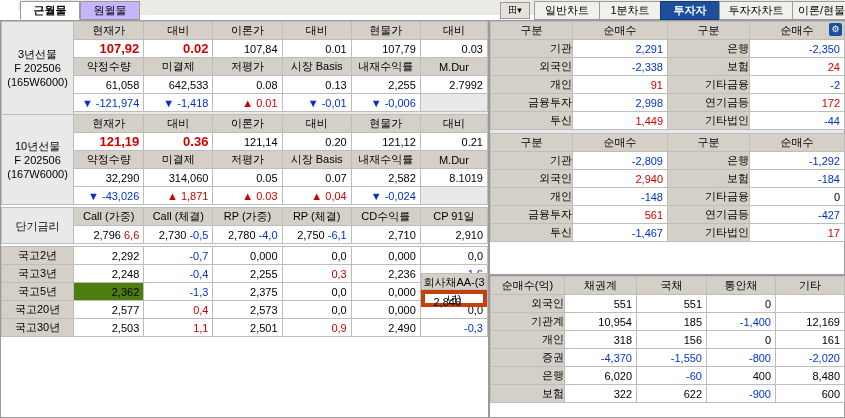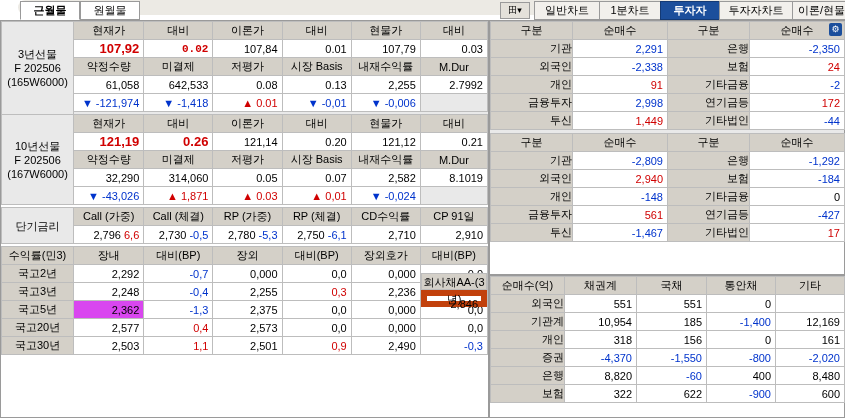--- a/index.html
+++ b/index.html
@@ -19,21 +19,21 @@
   .blue{color:#0033cc;}
   .bold{font-weight:bold;}
 
   table{border-collapse:collapse;}
   td,th{font-weight:normal;font-size:11px;padding:0;}
 
   
   .tabbar{position:absolute;left:18px;top:0;width:845px;height:15px;background:#eceae4;border-radius:10px;}
   .tab{
     position:absolute;top:1px;height:17px;line-height:17px;
-    border:1px solid #9a9a9a;background:#ffffff;text-align:center;font-size:11px;
+    border:1px solid #9a9a9a;background:#c4b5fd;text-align:center;font-size:11px;
   }
   .tab.sel{background:#ffffff;font-weight:bold;border-bottom:1px solid #ffffff;}
   .tab.l1{left:2px;width:58px;}
   .tab.l2{left:62px;width:58px;}
   .rtab{position:absolute;top:1px;height:17px;line-height:17px;border:1px solid #9a9a9a;background:#f2f0ec;text-align:center;}
   .sqbtn{position:absolute;top:2px;left:482px;width:28px;height:15px;border:1px solid #9a9a9a;background:#e4e1da;
          font-size:9px;line-height:15px;text-align:center;}
 
   
   .left{position:absolute;left:0;top:20px;width:489px;height:398px;border:1px solid #9a9a9a;box-sizing:border-box;}
@@ -49,21 +49,21 @@
   .gear{display:inline-block;width:13px;height:13px;background:#1c4f9c;color:#fff;font-size:9px;
         line-height:13px;text-align:center;border-radius:2px;}
 
   
   .br{position:absolute;left:489px;top:275px;width:356px;height:143px;border:1px solid #9a9a9a;box-sizing:border-box;}
   .brt{width:354px;table-layout:fixed;}
   .brt td{border:1px solid #bdbdbd;height:17px;}
 
   .arrow-up{color:#d00000;}
   .arrow-dn{color:#0033cc;}
-  .hl{background:#d946ef;}
+  .hl{background:#4d7c0f;}
 </style>
 </head>
 <body>
 
 <div class="app">
 
   <div class="tabbar">
     <div class="tab l1 sel">근월물</div>
     <div class="tab l2">원월물</div>
 
@@ -97,21 +97,21 @@
         </td>
         <td class="hdr">현재가</td>
         <td class="hdr">대비</td>
         <td class="hdr">이론가</td>
         <td class="hdr">대비</td>
         <td class="hdr">현물가</td>
         <td class="hdr">대비</td>
       </tr>
       <tr>
         <td class="cell red bold" style="font-size:13px;">107,92</td>
-        <td class="cell red bold" style="font-size:11px;font-family:Liberation Mono, monospace;">0.02</td>
+        <td class="cell red bold" style="font-size:13px;">0.02</td>
         <td class="cell">107,84</td>
         <td class="cell">0.01</td>
         <td class="cell">107,79</td>
         <td class="cell">0.03</td>
       </tr>
       <tr>
         <td class="hdr">약정수량</td>
         <td class="hdr">미결제</td>
         <td class="hdr">저평가</td>
         <td class="hdr">시장 Basis</td>
@@ -146,21 +146,21 @@
         </td>
         <td class="hdr">현재가</td>
         <td class="hdr">대비</td>
         <td class="hdr">이론가</td>
         <td class="hdr">대비</td>
         <td class="hdr">현물가</td>
         <td class="hdr">대비</td>
       </tr>
       <tr>
         <td class="cell red bold" style="font-size:13px;">121,19</td>
-        <td class="cell red bold" style="font-size:13px;">0.26</td>
+        <td class="cell red bold" style="font-size:13px;">0.36</td>
         <td class="cell">121,14</td>
         <td class="cell">0.20</td>
         <td class="cell">121,12</td>
         <td class="cell">0.21</td>
       </tr>
       <tr>
         <td class="hdr">약정수량</td>
         <td class="hdr">미결제</td>
         <td class="hdr">저평가</td>
         <td class="hdr">시장 Basis</td>
@@ -172,21 +172,21 @@
         <td class="cell">314,060</td>
         <td class="cell">0.05</td>
         <td class="cell">0.07</td>
         <td class="cell">2,582</td>
         <td class="cell">8.1019</td>
       </tr>
       <tr>
         <td class="cell blue"><span class="arrow-dn">▼</span> <span>-43,026</span></td>
         <td class="cell red"><span class="arrow-up">▲</span> <span>1,871</span></td>
         <td class="cell red"><span class="arrow-up">▲</span> <span>0.03</span></td>
-        <td class="cell red"><span class="arrow-up">▲</span> <span>0,01</span></td>
+        <td class="cell red"><span class="arrow-up">▲</span> <span>0,04</span></td>
         <td class="cell blue"><span class="arrow-dn">▼</span> <span>-0,024</span></td>
         <td class="cell" style="background:#e9e9e9;"></td>
       </tr>
     </tbody>
       </table>
 
     <table class="lt" style="margin-top:2px;">
       <colgroup>
         <col style="width:72px">
           <col style="width:70px">
@@ -202,53 +202,44 @@
         <td class="hdr">Call (가중)</td>
         <td class="hdr">Call (체결)</td>
         <td class="hdr">RP (가중)</td>
         <td class="hdr">RP (체결)</td>
         <td class="hdr">CD수익률</td>
         <td class="hdr">CP 91일</td>
       </tr>
       <tr>
         <td class="cell"><span>2,796</span> <span class="red">6,6</span></td>
         <td class="cell"><span>2,730</span> <span class="blue">-0,5</span></td>
-        <td class="cell"><span>2,780</span> <span class="blue">-5,3</span></td>
+        <td class="cell"><span>2,780</span> <span class="blue">-4,0</span></td>
         <td class="cell"><span>2,750</span> <span class="blue">-6,1</span></td>
         <td class="cell">2,710</td>
         <td class="cell">2,910</td>
       </tr>
     </tbody>
       </table>
 
     <div style="position:absolute;left:420px;top:252px;width:66px;height:34px;">
       <div class="hdr" style="height:17px;line-height:17px;border:1px solid #bdbdbd;box-sizing:border-box;">회사채AA-(3년)</div>
-      <div class="cell" style="height:17px;line-height:17px;border:6px solid #c2410c;box-sizing:border-box;padding-right:3px;">2,846</div>
+      <div class="cell" style="height:17px;line-height:17px;border:4px solid #c2410c;box-sizing:border-box;padding-right:22px;">2,846</div>
     </div>
 
     <table class="lt" style="margin-top:2px;">
       <colgroup>
         <col style="width:72px">
           <col style="width:70px">
           <col style="width:69px">
           <col style="width:69px">
         <col style="width:69px">
           <col style="width:69px">
           <col style="width:67px">
       </colgroup>
       <tbody>
-          <tr>
-        <td class="hdr">수익률(민3)</td>
-        <td class="hdr">장내</td>
-        <td class="hdr">대비(BP)</td>
-        <td class="hdr">장외</td>
-        <td class="hdr">대비(BP)</td>
-        <td class="hdr">장외호가</td>
-        <td class="hdr">대비(BP)</td>
-      </tr>
       <tr>
         <td class="hdr">국고2년</td>
         <td class="cell">2,292</td>
         <td class="cell blue">-0,7</td>
         <td class="cell">0,000</td>
         <td class="cell">0,0</td>
         <td class="cell">0,000</td>
         <td class="cell">0,0</td>
       </tr>
       <tr>
@@ -432,21 +423,21 @@
       </tr>
       <tr>
         <td class="hdr ctr">증권</td>
         <td class="cell blue">-4,370</td>
         <td class="cell blue">-1,550</td>
         <td class="cell blue">-800</td>
         <td class="cell blue">-2,020</td>
       </tr>
       <tr>
         <td class="hdr ctr">은행</td>
-        <td class="cell">8,820</td>
+        <td class="cell">6,020</td>
         <td class="cell blue">-60</td>
         <td class="cell">400</td>
         <td class="cell">8,480</td>
       </tr>
       <tr>
         <td class="hdr ctr">보험</td>
         <td class="cell">322</td>
         <td class="cell">622</td>
         <td class="cell blue">-900</td>
         <td class="cell">600</td>

